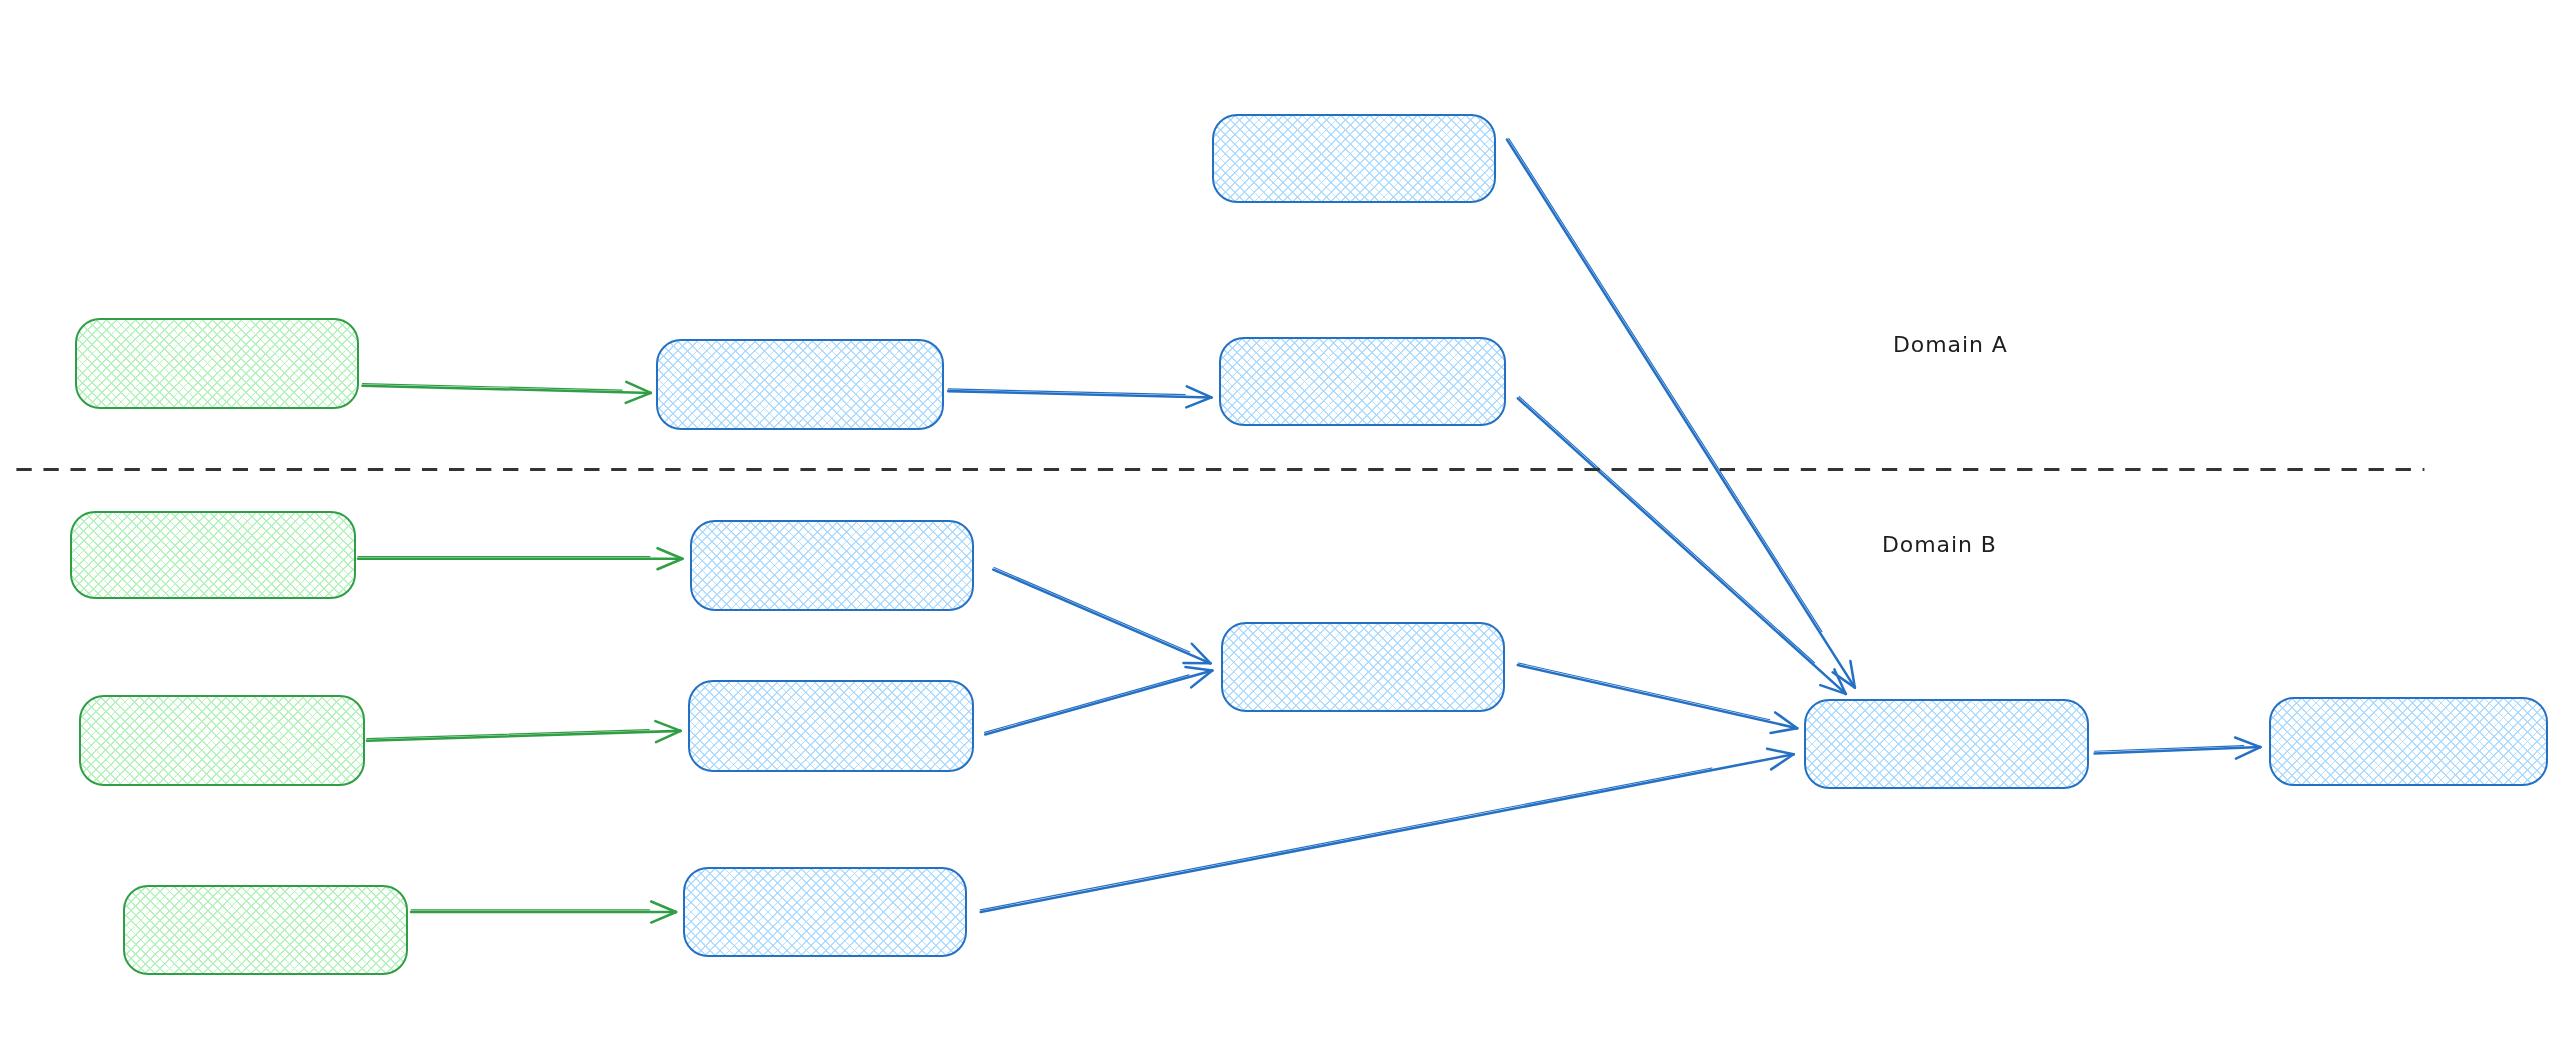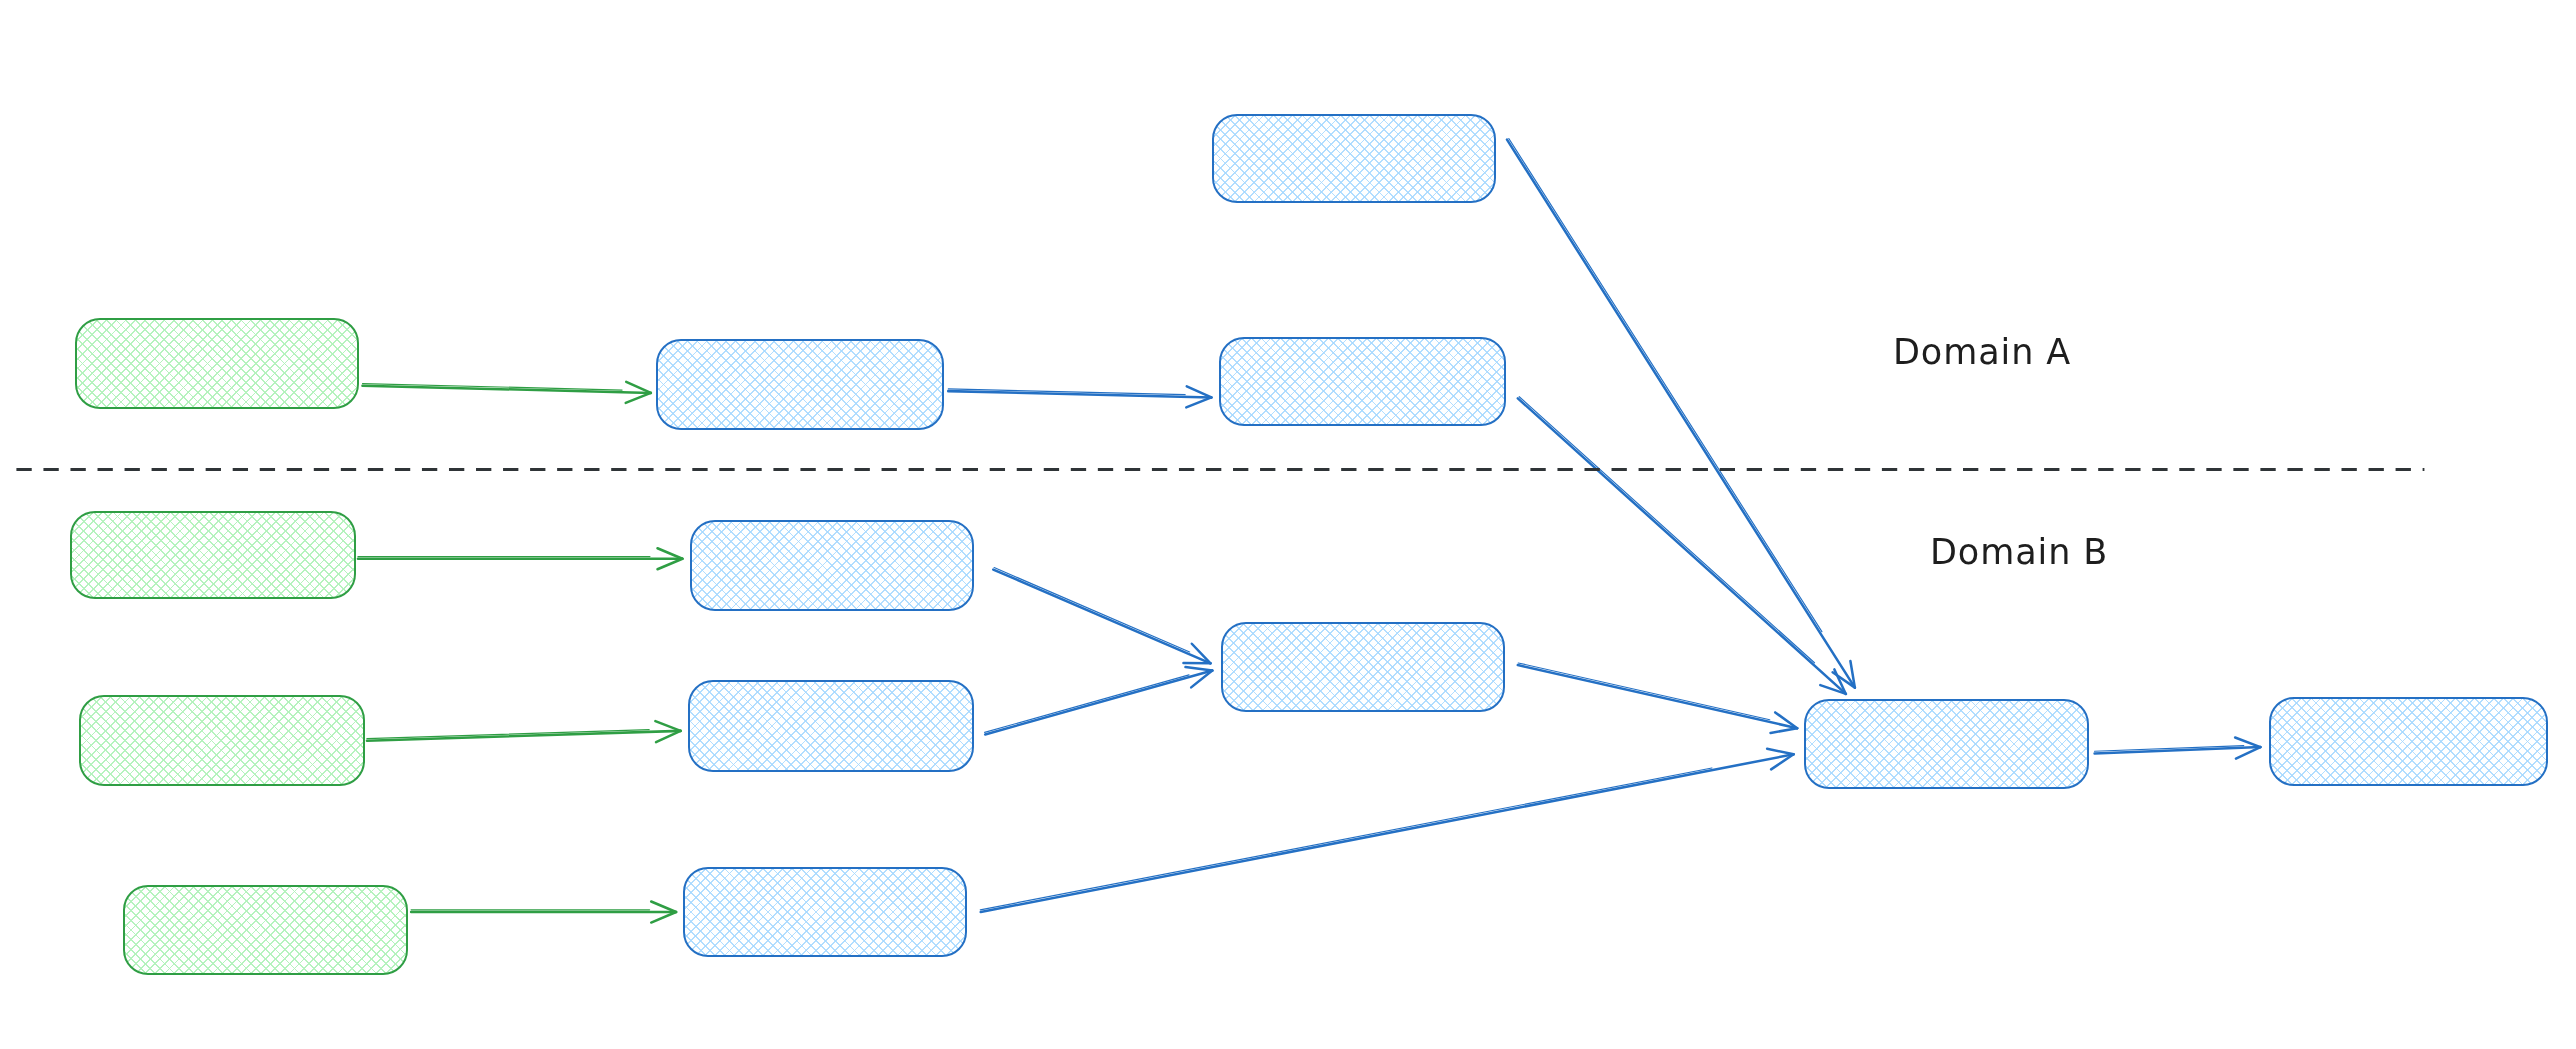--- a/index.html
+++ b/index.html
@@ -37,21 +37,21 @@
   .node.green {
     border: 2.7px solid #2f9e44;
     background:
       repeating-linear-gradient(45deg,  rgba(178,242,187,0.95) 0 1.3px, transparent 1.3px 6.8px),
       repeating-linear-gradient(135deg, rgba(178,242,187,0.95) 0 1.3px, transparent 1.3px 6.8px),
       #ffffff;
   }
   .region-label {
     position: absolute;
     color: #1e1e1e;
-    font-size: 35px;
+    font-size: 22px;
     font-weight: 500;
     letter-spacing: 0.9px;
     white-space: nowrap;
   }
 </style>
 </head>
 <body>
 
 <div id="canvas">
 
@@ -140,16 +140,16 @@
   <div class="node blue" style="left:690px;  top:520px; width:284px; height:91px;"></div>
   <div class="node green" style="left:79px;   top:695px; width:286px; height:91px;"></div>
   <div class="node blue" style="left:688px;  top:680px; width:286px; height:92px;"></div>
   <div class="node blue" style="left:1221px; top:622px; width:284px; height:90px;"></div>
   <div class="node green" style="left:123px;  top:885px; width:285px; height:90px;"></div>
   <div class="node blue" style="left:683px;  top:867px; width:284px; height:90px;"></div>
   <div class="node blue" style="left:1804px; top:699px; width:285px; height:90px;"></div>
   <div class="node blue" style="left:2269px; top:697px; width:279px; height:89px;"></div>
 
   <div class="region-label" style="left:1893px; top:332px;">Domain A</div>
-  <div class="region-label" style="left:1882px; top:532px;margin-left:48px;">Domain B</div>
+  <div class="region-label" style="left:1882px; top:532px;">Domain B</div>
 
 </div>
 
 
 </body></html>

